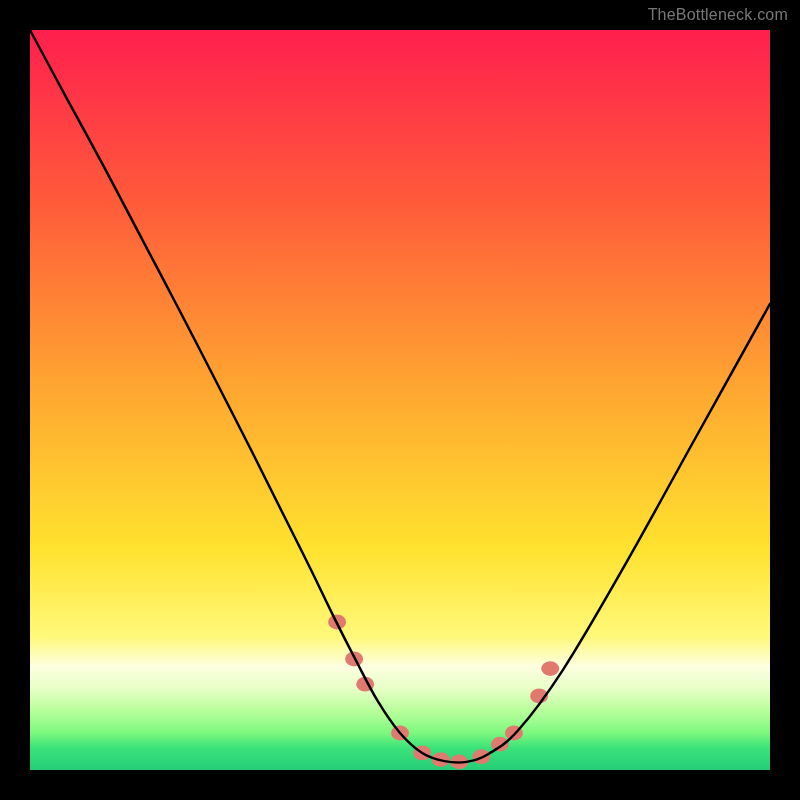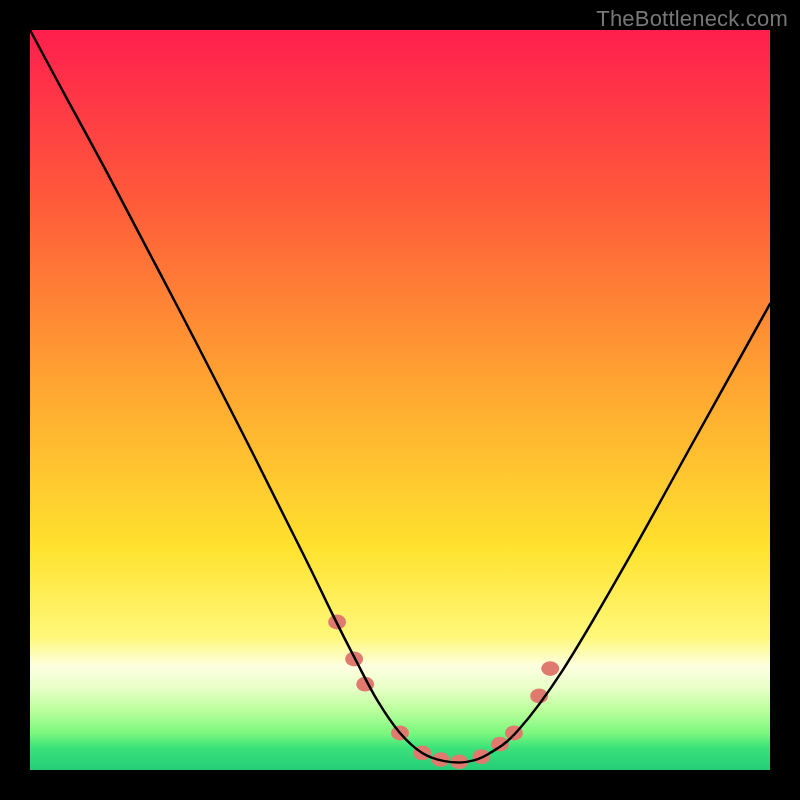--- a/index.html
+++ b/index.html
@@ -28,21 +28,21 @@
     left: 0;
     top: 0;
     width: 740px;
     height: 740px;
   }
   .watermark {
     position: absolute;
     top: 6px;
     right: 12px;
     font-family: Arial, Helvetica, sans-serif;
-    font-size: 22px;
+    font-size: 16px;
     color: #777;
     letter-spacing: 0.2px;
   }
   svg.curve {
     position: absolute;
     left: 0;
     top: 0;
     width: 740px;
     height: 740px;
     overflow: visible;

